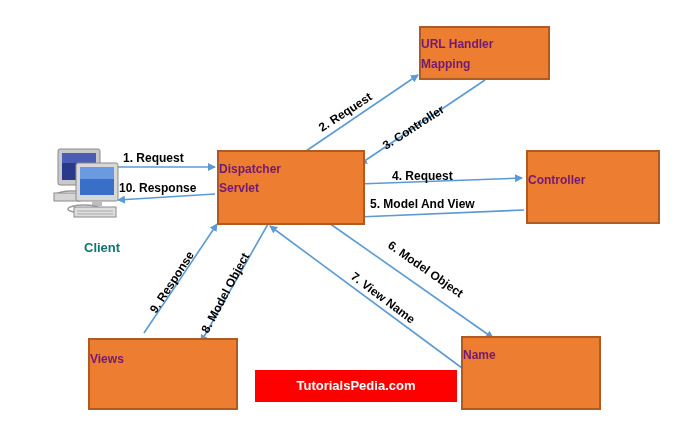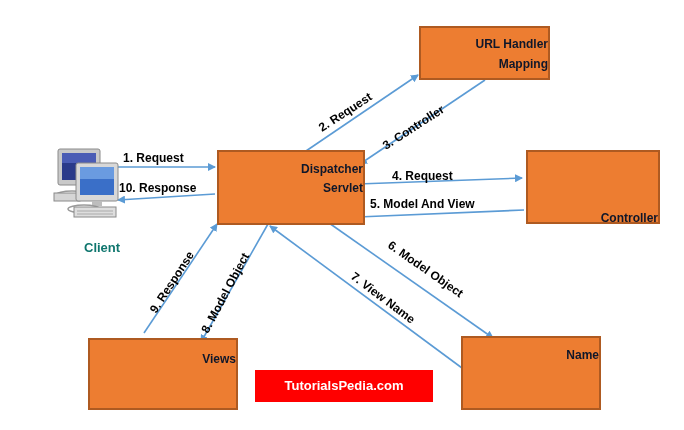--- a/index.html
+++ b/index.html
@@ -1,20 +1,20 @@
 <!DOCTYPE html>
 <html><head>
 <meta charset="utf-8">
 <style>
   html, body { margin: 0; padding: 0; background: #ffffff; }
   body { width: 684px; height: 430px; position: relative; overflow: hidden;
          font-family: "Liberation Sans", sans-serif; }
   .box { position: absolute; background: #ed7d31; border: 2px solid #ae5a21;
-         box-sizing: border-box; color: #0f172a; font-weight: bold; font-size: 12px;
-         text-align: right; }
+         box-sizing: border-box; color: #701a75; font-weight: bold; font-size: 12px;
+         text-align: left; }
   .box .line { position: absolute; left: 0; right: 0; }
   .logo { position: absolute; background: #ff0000; color: #ffffff; font-weight: bold;
           font-size: 13px; text-align: center; line-height: 32px; }
   .client-label { position: absolute; font-weight: bold; font-size: 13px; color: #0f766e; }
   svg.arrows { position: absolute; left: 0; top: 0; }
   svg text { font-family: "Liberation Sans", sans-serif; font-weight: bold; font-size: 12px; fill: #000; }
 </style>
 </head>
 <body>
 
@@ -81,24 +81,24 @@
   <div class="line" style="top:10px;">Dispatcher</div>
   <div class="line" style="top:29px;">Servlet</div>
 </div>
 
 <div class="box" style="left:419px; top:26px; width:131px; height:54px;">
   <div class="line" style="top:9px;">URL Handler</div>
   <div class="line" style="top:29px;">Mapping</div>
 </div>
 
 <div class="box" style="left:526px; top:150px; width:134px; height:74px;">
-  <div class="line" style="top:21px;margin-top:38px;">Controller</div>
+  <div class="line" style="top:21px;">Controller</div>
 </div>
 
 <div class="box" style="left:461px; top:336px; width:140px; height:74px;">
   <div class="line" style="top:10px;">Name</div>
 </div>
 
 <div class="box" style="left:88px; top:338px; width:150px; height:72px;">
   <div class="line" style="top:12px;">Views</div>
 </div>
 
-<div class="logo" style="left:255px; top:370px; width:178px; height:32px;">TutorialsPedia.com</div>
+<div class="logo" style="left:255px; top:370px; width:202px; height:32px;">TutorialsPedia.com</div>
 
 </body></html>

